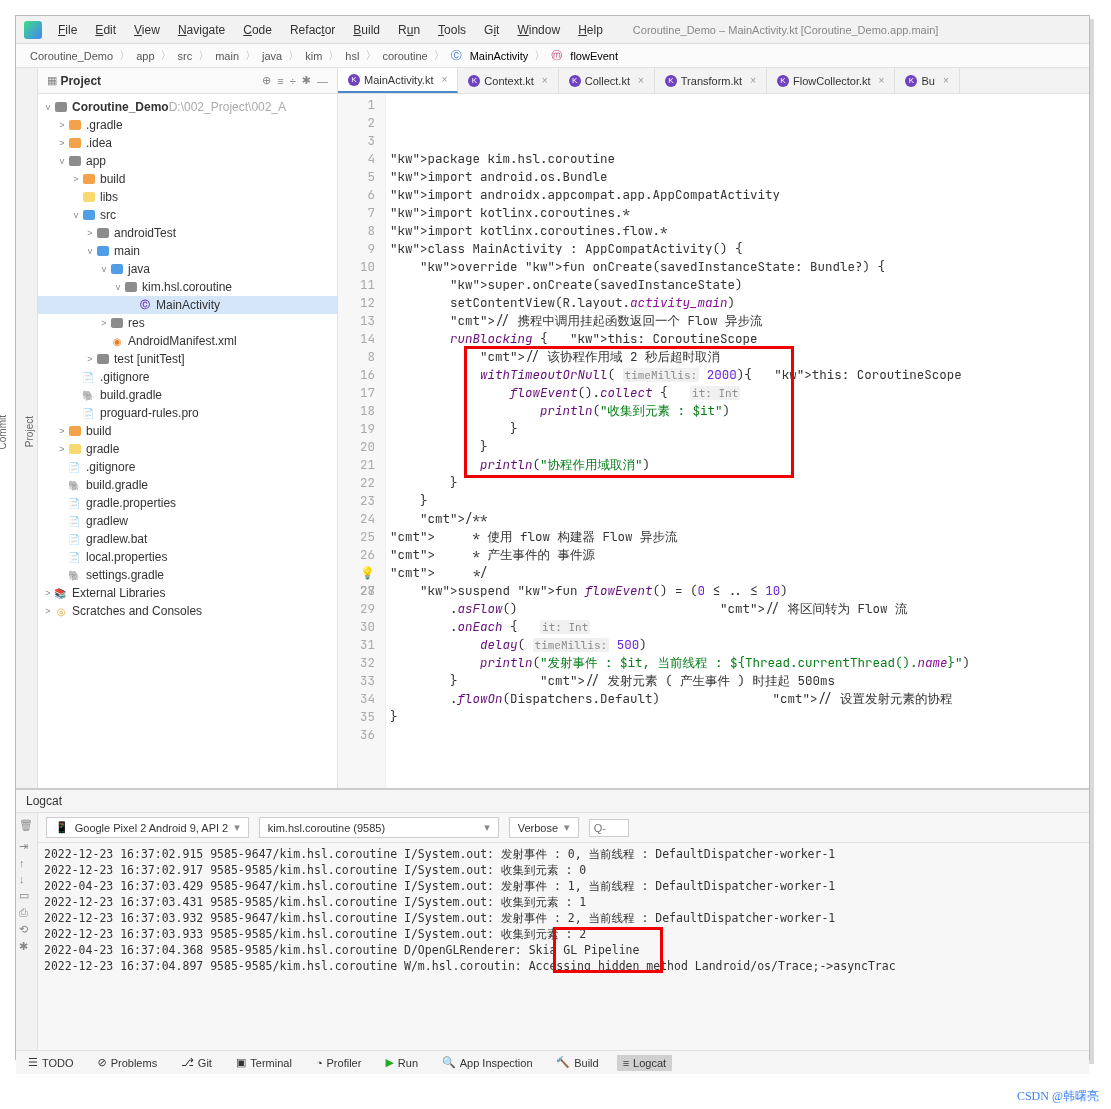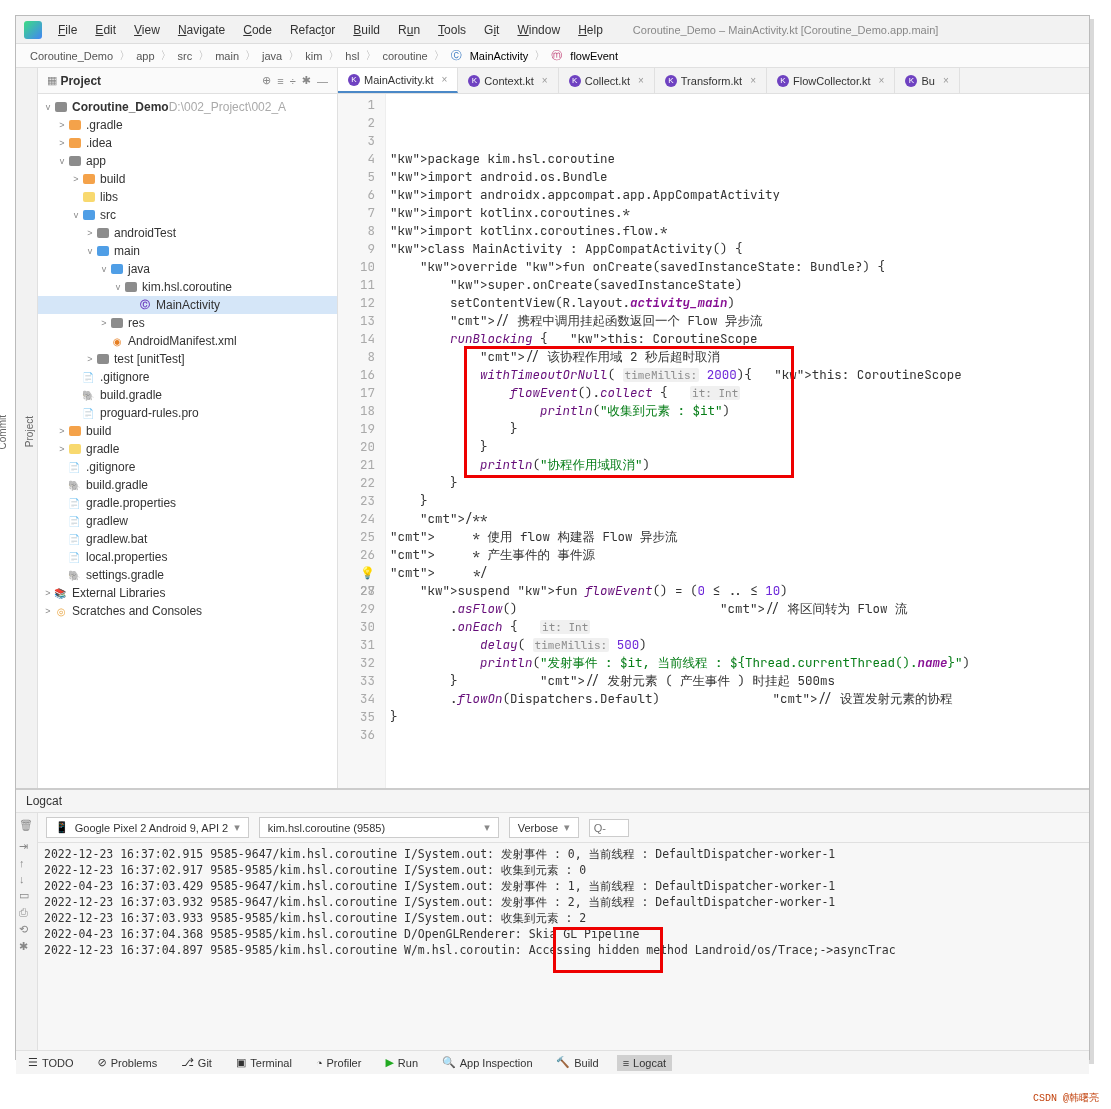--- a/index.html
+++ b/index.html
@@ -39,38 +39,38 @@
 .tabs .tab .tico { width: 12px; height: 12px; border-radius: 50%; background: #6f42c1; font-size: 8px; color: #fff; display: flex; align-items: center; justify-content: center; }
 .tabs .tab .tx { color: #999; margin-left: 4px; font-size: 10px; }
 .editor { flex: 1; display: flex; font-family: "Consolas","JetBrains Mono",monospace; font-size: 12.5px; line-height: 18px; overflow: hidden; position: relative; }
 .gutter { background: #f7f7f7; border-right: 1px solid #eee; text-align: right; padding: 2px 10px 2px 4px; color: #aaa; user-select: none; width: 48px; }
 .gutter .ln { height: 18px; }
 .codebox { padding: 2px 4px; white-space: pre; position: relative; }
 .str { color: #067d17; }
 .num { color: #6d28d9; }
 .hint { color: #8c8c8c; background: #f0f0f0; padding: 0 2px; border-radius: 2px; font-style: normal; font-size: 11px; }
 .it { font-style: italic; color: #660e7a; }
-.purp { color: #871094; font-weight: bold; }
+.purp { color: #871094; }
 .redbox { position: absolute; border: 3px solid #e00; pointer-events: none; }
 .bulb { color: #e8a33d; font-size: 12px; }
 .logcat { border-top: 2px solid #ccc; height: 262px; display: flex; flex-direction: column; }
 .logcat .lheader { height: 24px; background: #f5f5f5; border-bottom: 1px solid #e0e0e0; padding: 4px 10px; font-size: 12px; }
 .logcat .lcontrols { height: 30px; border-bottom: 1px solid #e0e0e0; display: flex; align-items: center; padding: 0 8px; gap: 10px; font-size: 11px; }
 .logcat select, .logcat input { font-size: 11px; padding: 2px 4px; border: 1px solid #ccc; background: #fff; }
 .logcat .dropdown { border: 1px solid #ccc; padding: 3px 8px; background: #fff; display: flex; align-items: center; gap: 6px; }
 .logout { flex: 1; font-family: "Consolas",monospace; font-size: 11.5px; padding: 4px 6px; overflow: hidden; position: relative; }
 .logout .lln { white-space: nowrap; height: 16px; }
 .loggutter { width: 22px; background: #f2f2f2; border-right: 1px solid #e0e0e0; }
 .logrow { display: flex; height: 100%; }
 .bottombar { height: 24px; border-top: 1px solid #e0e0e0; background: #f5f5f5; display: flex; align-items: center; font-size: 11px; padding: 0 6px; gap: 12px; }
 .bottombar .bitem { display: flex; align-items: center; gap: 4px; padding: 2px 6px; }
 .bottombar .bitem.active { background: #d0d0d0; }
 .statusbar { height: 22px; border-top: 1px solid #e0e0e0; background: #f5f5f5; display: flex; align-items: center; padding: 0 10px; font-size: 11px; color: #555; }
 .statusbar .sq { width: 10px; height: 10px; border: 1px solid #888; margin-right: 6px; }
-.watermark { position: absolute; right: 12px; bottom: 4px; font-size: 10px; color: #c2410c; font-family: Liberation Mono, monospace; }
+.watermark { position: absolute; right: 12px; bottom: 4px; font-size: 12px; color: #3b82f6; font-family: Liberation Serif, serif; }
 </style>
 </head>
 <body>
 
 <div class="ide-frame">
 
   <div class="menubar">
     <div class="logo"></div>
     <span class="mitem"><u>F</u>ile</span>
     <span class="mitem"><u>E</u>dit</span>
@@ -303,20 +303,21 @@
               <span>Verbose</span> 
               <span style="color:#888">▾</span>
             </div>
           <input type="text" style="width: 40px;" placeholder="Q-">
         </div>
         <div class="logout" id="logout">
           <div class="redbox" style="left:515px; top:84px; width:110px; height:46px;"></div>
         <div class="lln">2022-12-23 16:37:02.915 9585-9647/kim.hsl.coroutine I/System.out: 发射事件 : 0, 当前线程 : DefaultDispatcher-worker-1</div>
             <div class="lln">2022-12-23 16:37:02.917 9585-9585/kim.hsl.coroutine I/System.out: 收集到元素 : 0</div>
             <div class="lln">2022-04-23 16:37:03.429 9585-9647/kim.hsl.coroutine I/System.out: 发射事件 : 1, 当前线程 : DefaultDispatcher-worker-1</div>
+            <div class="lln">2022-12-23 16:37:03.431 9585-9585/kim.hsl.coroutine I/System.out: 收集到元素 : 1</div>
             <div class="lln">2022-12-23 16:37:03.932 9585-9647/kim.hsl.coroutine I/System.out: 发射事件 : 2, 当前线程 : DefaultDispatcher-worker-1</div>
             <div class="lln">2022-12-23 16:37:03.933 9585-9585/kim.hsl.coroutine I/System.out: 收集到元素 : 2</div>
             <div class="lln">2022-04-23 16:37:04.368 9585-9585/kim.hsl.coroutine D/OpenGLRenderer: Skia GL Pipeline</div>
             <div class="lln">2022-12-23 16:37:04.897 9585-9585/kim.hsl.coroutine W/m.hsl.coroutin: Accessing hidden method Landroid/os/Trace;-&gt;asyncTrac</div>
           </div>
       </div>
     </div>
   </div>
 
   <div class="bottombar">

